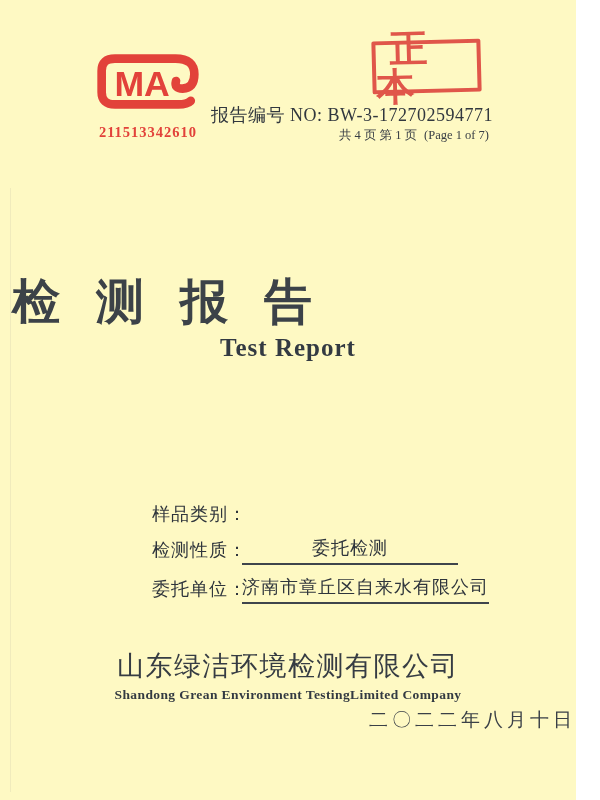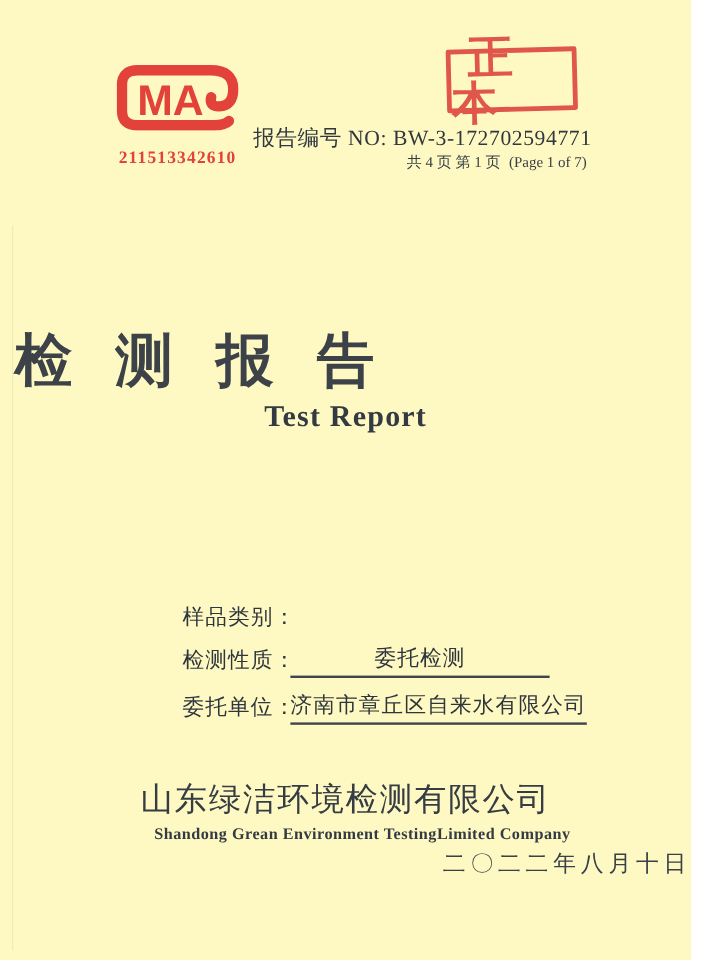--- a/index.html
+++ b/index.html
@@ -80,21 +80,21 @@
     border-bottom:2px solid #3f454c;
     padding-bottom:3px;letter-spacing:1px;
   }
   
   .company-cn{
     position:absolute;top:648px;left:0;width:100%;
     text-align:center;font-size:27px;letter-spacing:1.5px;
     color:#363c43;white-space:nowrap;
   }
   .company-en{
-    position:absolute;top:687px;left:14px;width:100%;
+    position:absolute;top:687px;left:0;width:100%;
     text-align:center;font-size:13.5px;font-weight:bold;
     letter-spacing:0.4px;color:#333a42;white-space:nowrap;
   }
   .date-cn{
     position:absolute;top:707px;left:0;width:100%;
     text-align:right;font-size:19px;letter-spacing:4px;
     color:#3a4047;white-space:nowrap;
   }
 </style>
 </head>

